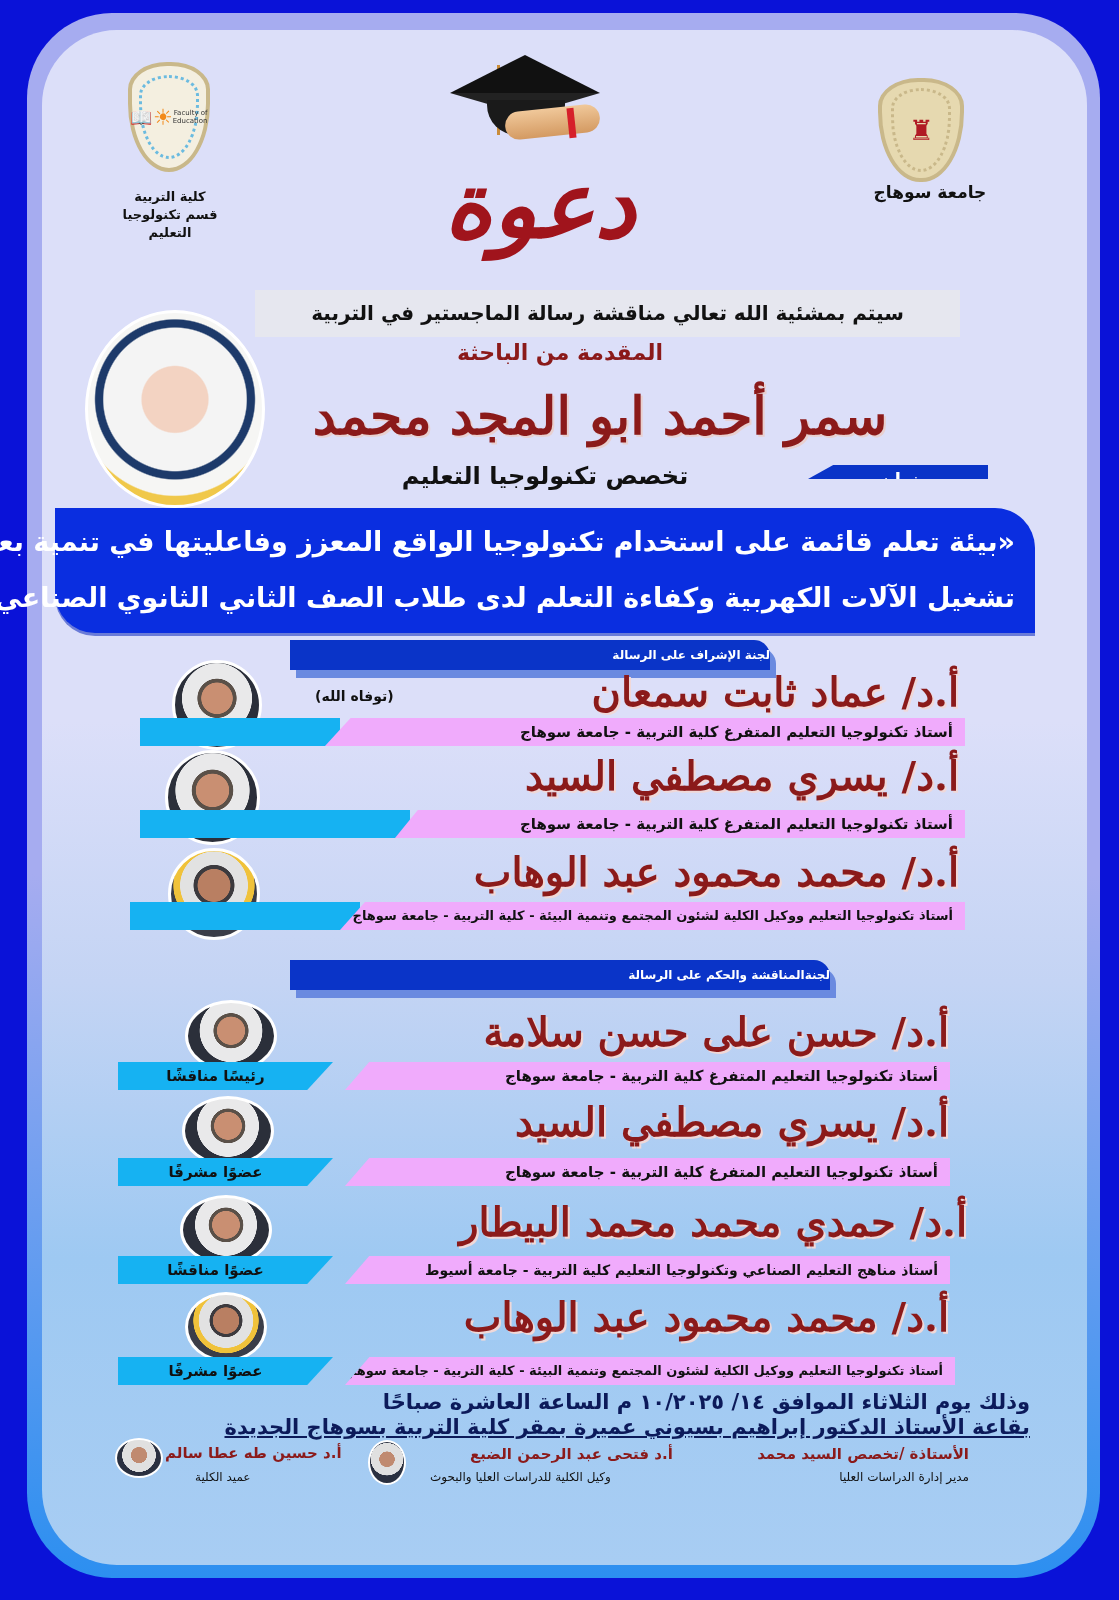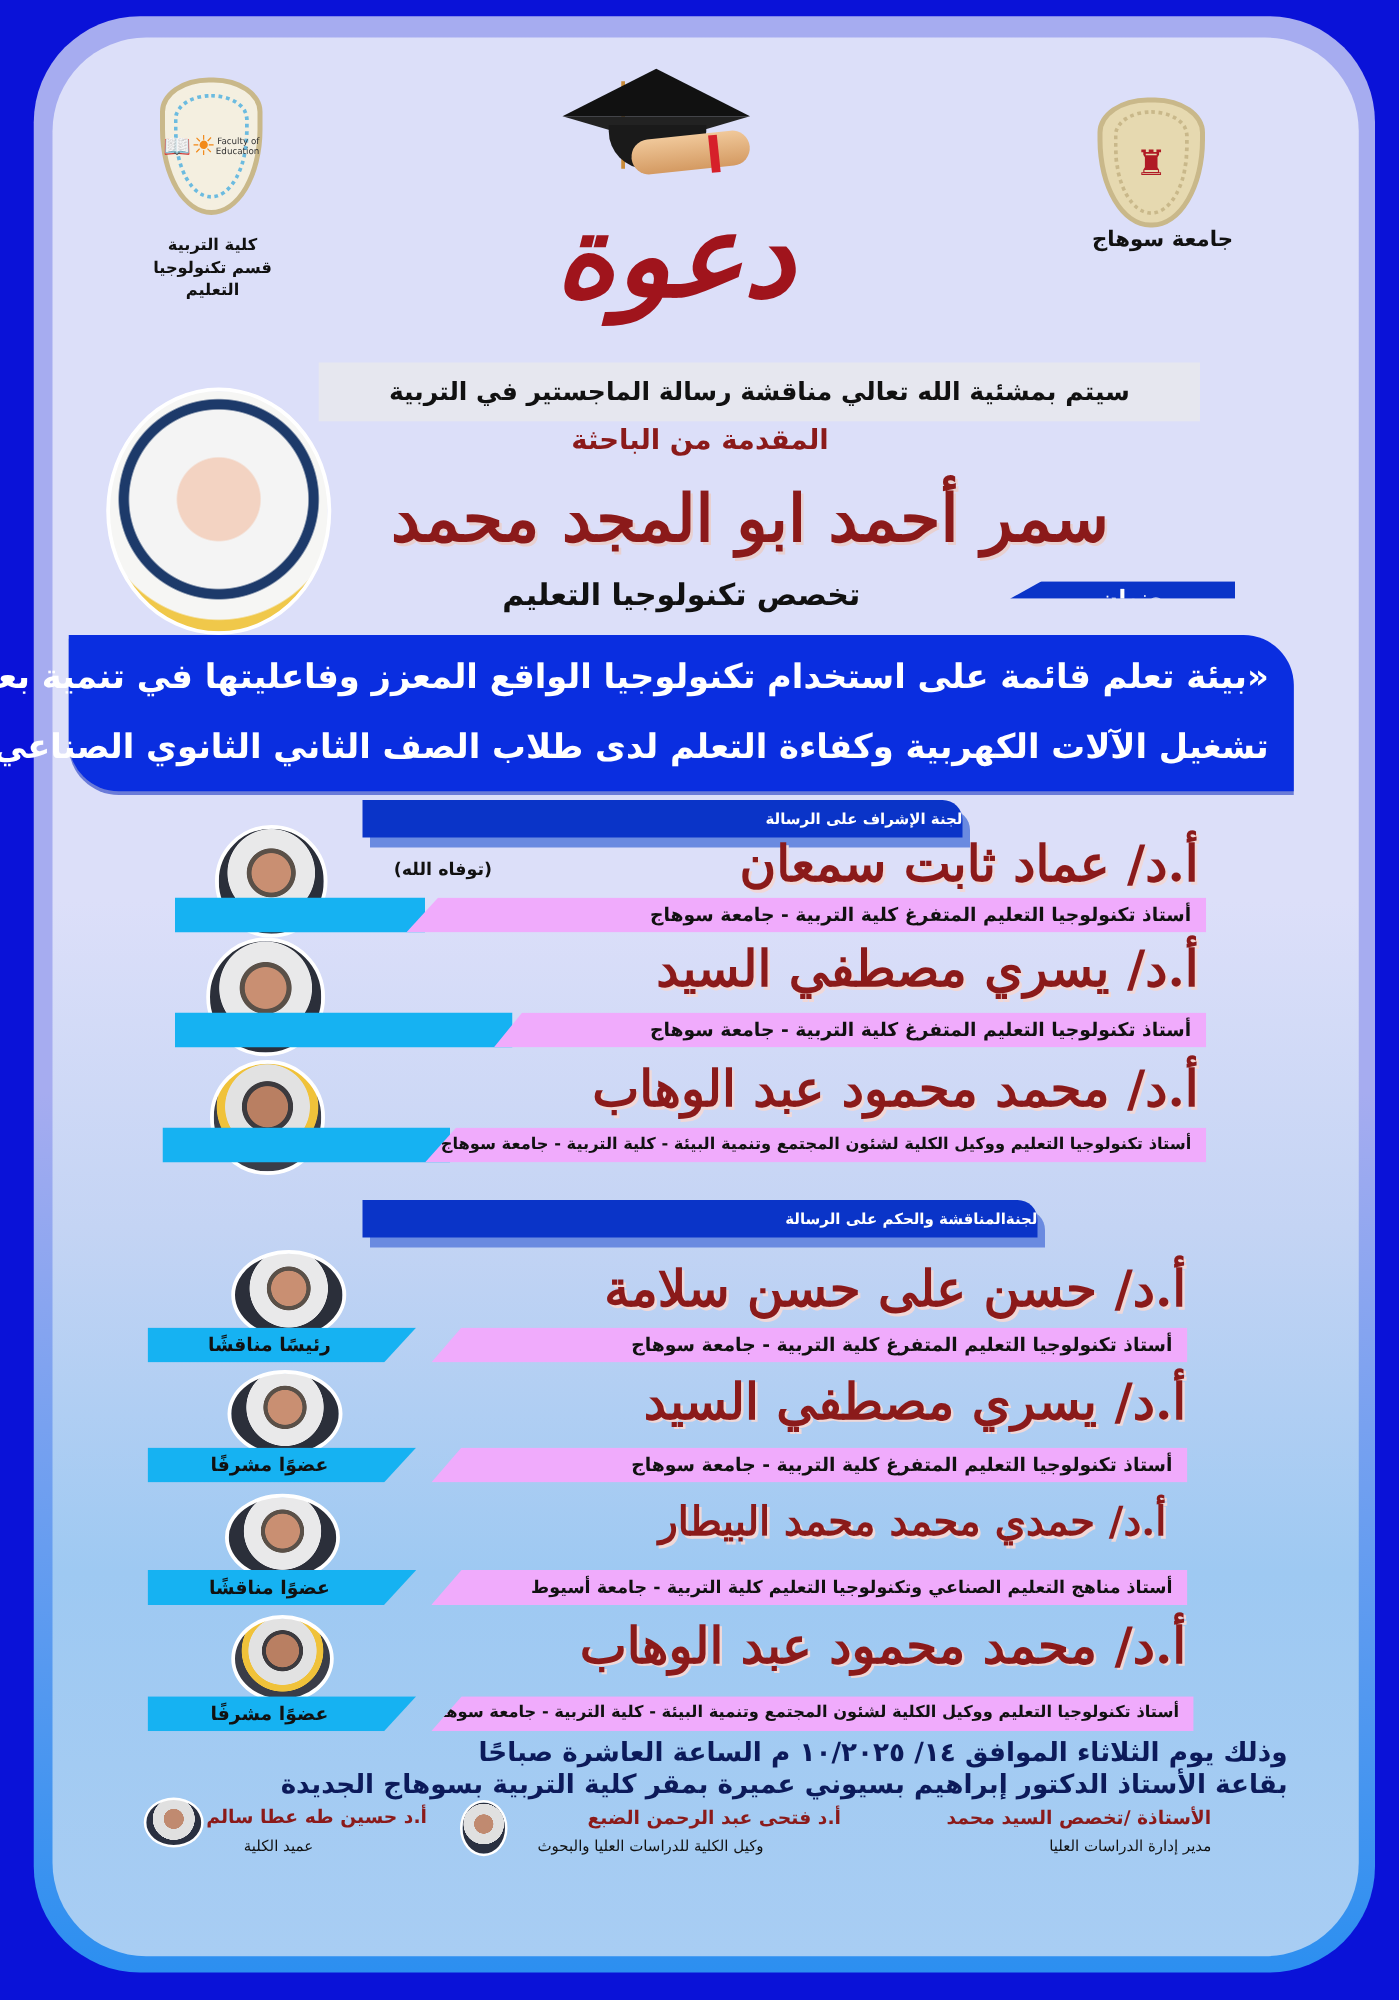--- a/index.html
+++ b/index.html
@@ -203,31 +203,31 @@
 <div class="member-name" style="right:170px; top:1008px; font-size:40px;">أ.د/ حسن على حسن سلامة</div>
 <div class="member-role" style="left:118px; top:1062px; width:215px;">رئيسًا مناقشًا</div>
 <div class="member-desc" style="left:345px; top:1062px; width:605px;">أستاذ تكنولوجيا التعليم المتفرغ كلية التربية - جامعة سوهاج</div>
 
 <div class="photo" style="left:182px; top:1096px; width:92px; height:70px;"></div>
 <div class="member-name" style="right:170px; top:1098px; font-size:40px;">أ.د/ يسري مصطفي السيد</div>
 <div class="member-role" style="left:118px; top:1158px; width:215px;">عضوًا مشرفًا</div>
 <div class="member-desc" style="left:345px; top:1158px; width:605px;">أستاذ تكنولوجيا التعليم المتفرغ كلية التربية - جامعة سوهاج</div>
 
 <div class="photo" style="left:180px; top:1195px; width:92px; height:70px;"></div>
-<div class="member-name" style="right:186px; top:1198px; font-size:32px;">أ.د/ حمدي محمد محمد البيطار</div>
+<div class="member-name" style="right:152px; top:1198px; font-size:40px;">أ.د/ حمدي محمد محمد البيطار</div>
 <div class="member-role" style="left:118px; top:1256px; width:215px;">عضوًا مناقشًا</div>
 <div class="member-desc" style="left:345px; top:1256px; width:605px; font-size:14px;">أستاذ مناهج التعليم الصناعي وتكنولوجيا التعليم كلية التربية - جامعة أسيوط</div>
 
 <div class="photo gown" style="left:185px; top:1292px; width:82px; height:70px;"></div>
 <div class="member-name" style="right:170px; top:1293px; font-size:40px;">أ.د/ محمد محمود عبد الوهاب</div>
 <div class="member-role" style="left:118px; top:1357px; width:215px;">عضوًا مشرفًا</div>
 <div class="member-desc" style="left:345px; top:1357px; width:610px; font-size:13px;">أستاذ تكنولوجيا التعليم ووكيل الكلية لشئون المجتمع وتنمية البيئة - كلية التربية - جامعة سوهاج</div>
 
 <div class="event-line" style="top:1390px;">وذلك يوم الثلاثاء الموافق ١٤/ ١٠/٢٠٢٥ م الساعة العاشرة صباحًا</div>
-<div class="event-line" style="top:1415px;">بقاعة الأستاذ الدكتور إبراهيم بسيوني عميرة بمقر كلية التربية بسوهاج الجديدة</div>
+<div class="event-line" style="top:1415px;text-decoration:underline;">بقاعة الأستاذ الدكتور إبراهيم بسيوني عميرة بمقر كلية التربية بسوهاج الجديدة</div>
 
 <div class="sig-name" style="right:150px; top:1445px;">الأستاذة /تخصص السيد محمد</div>
 <div class="sig-title" style="right:150px; top:1470px;">مدير إدارة الدراسات العليا</div>
 
 <div class="sig-photo" style="left:368px; top:1440px; width:38px; height:45px;"></div>
 <div class="sig-name" style="left:470px; top:1445px;">أ.د فتحى عبد الرحمن الضبع</div>
 <div class="sig-title" style="left:430px; top:1470px;">وكيل الكلية للدراسات العليا والبحوث</div>
 
 <div class="sig-photo" style="left:115px; top:1438px; width:48px; height:40px;"></div>
 <div class="sig-name" style="left:165px; top:1444px;">أ.د حسين طه عطا سالم</div>

